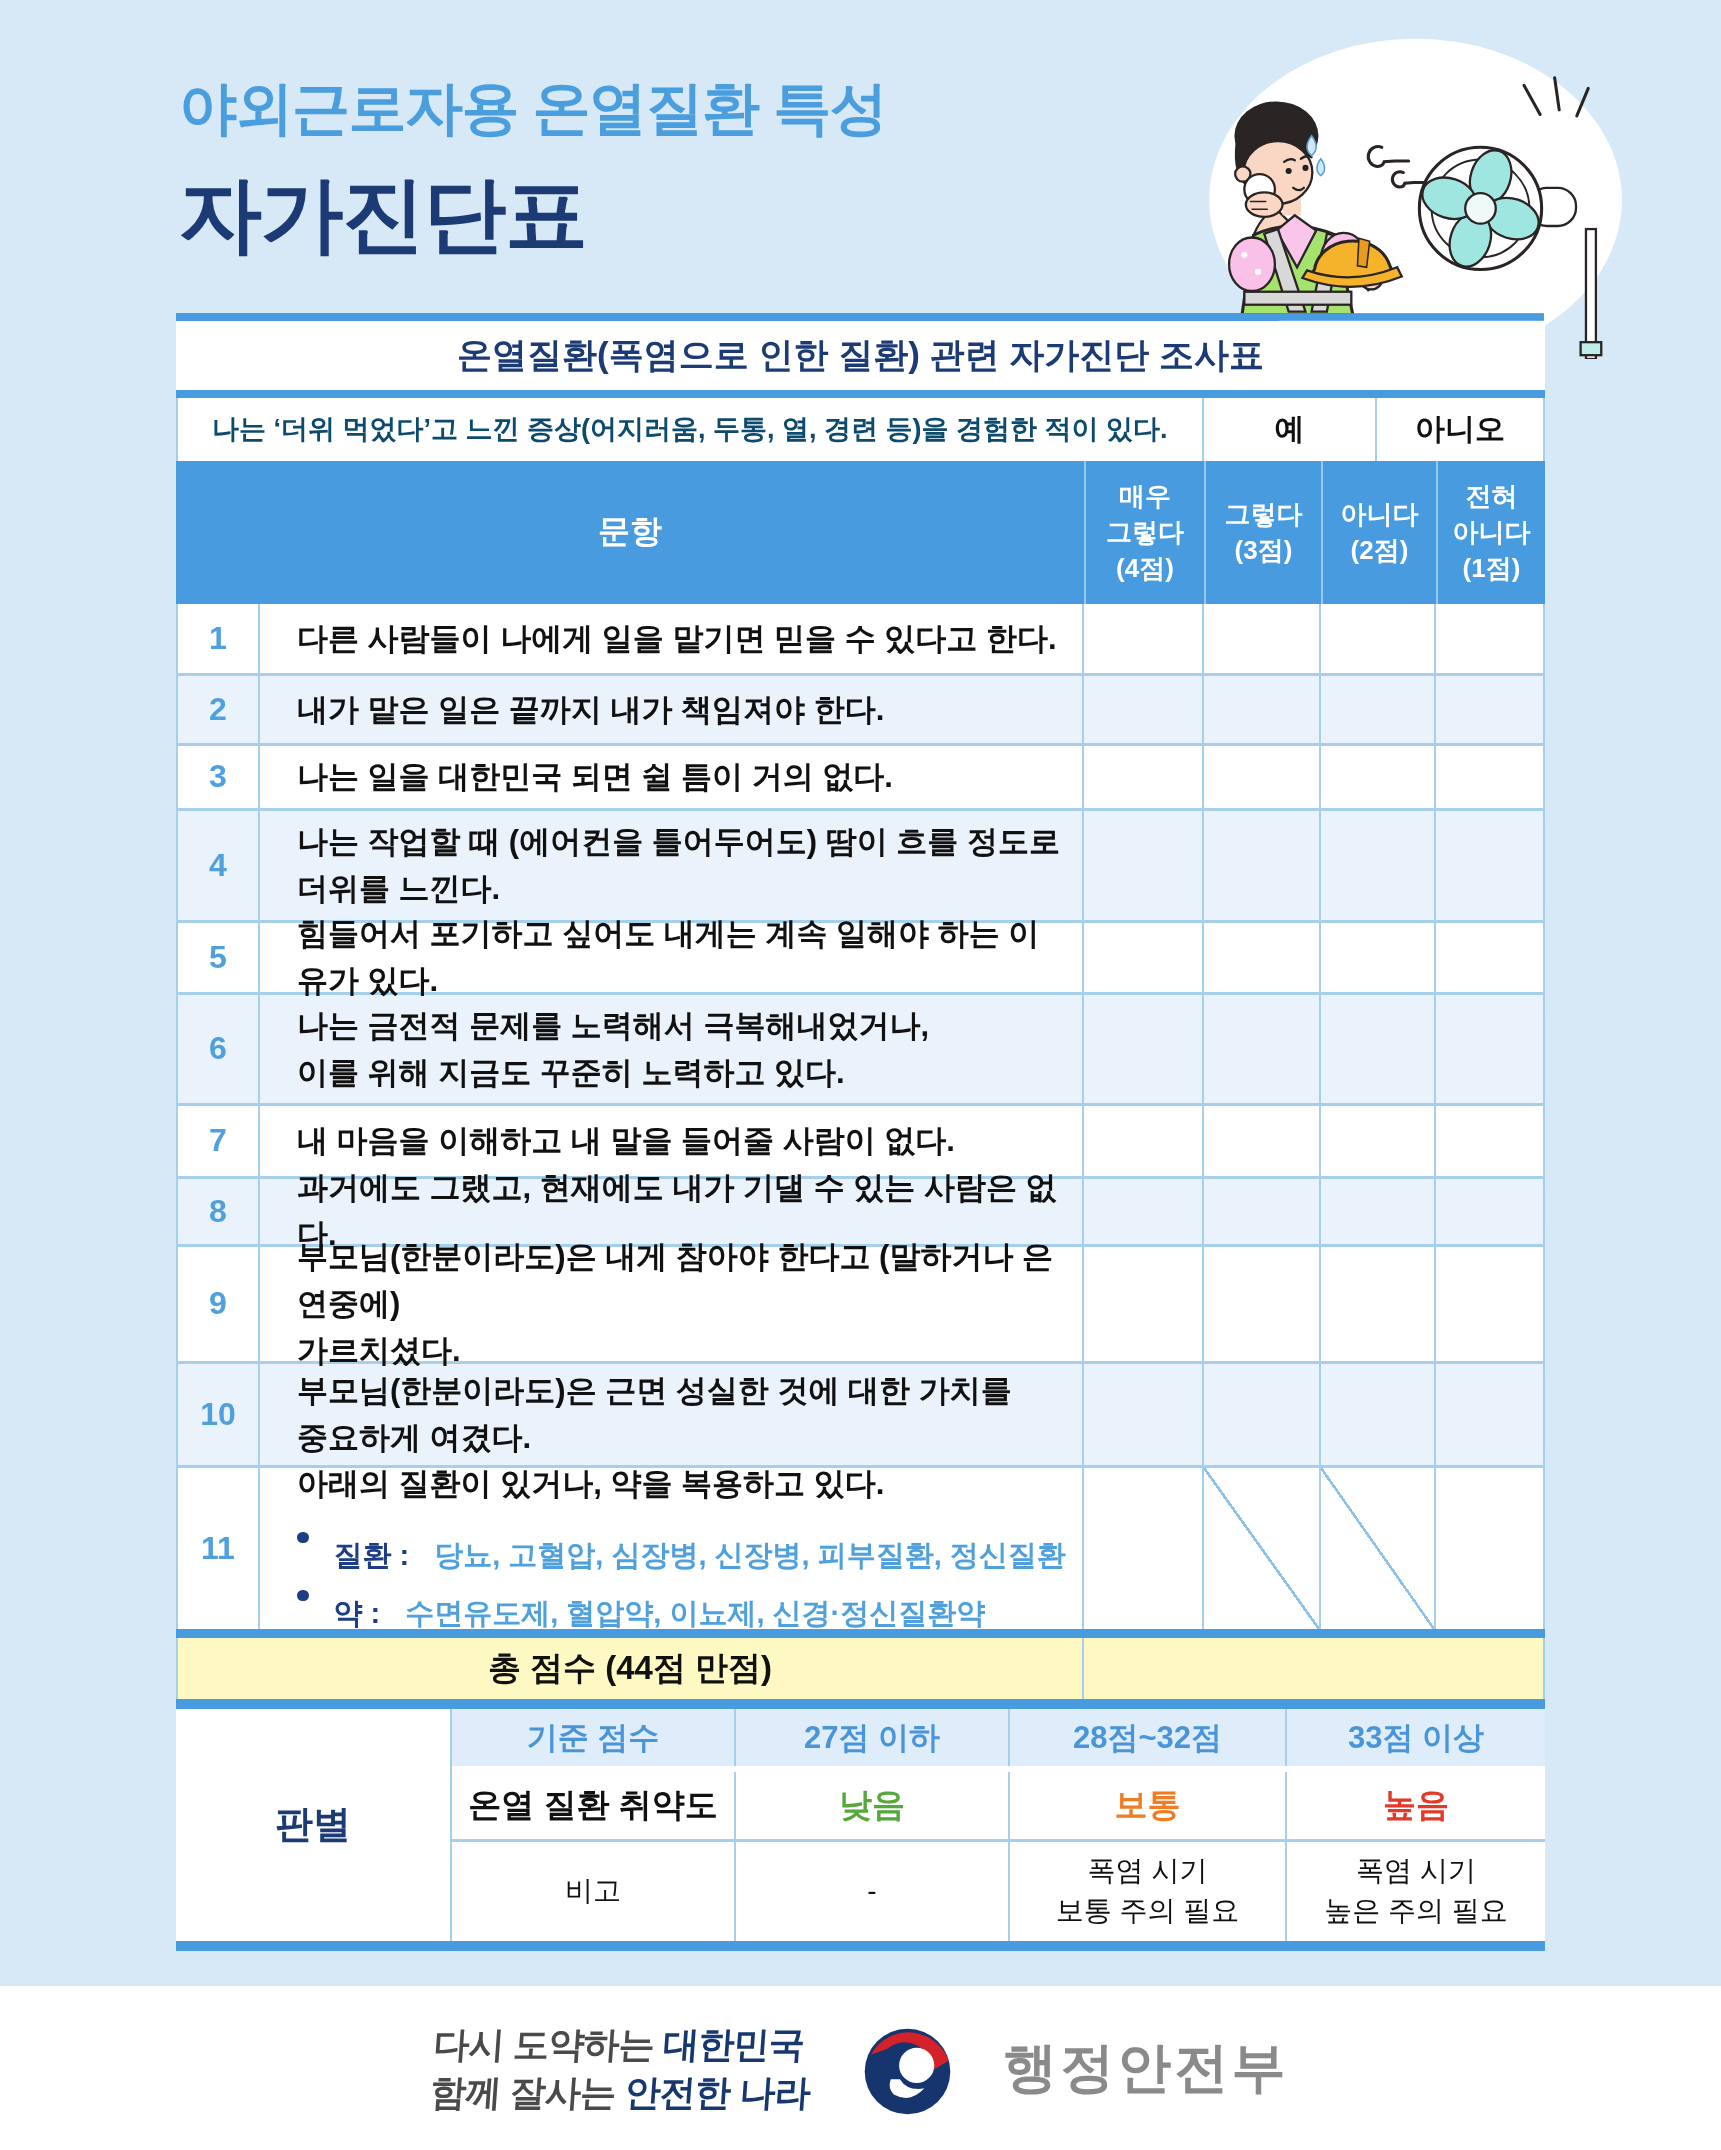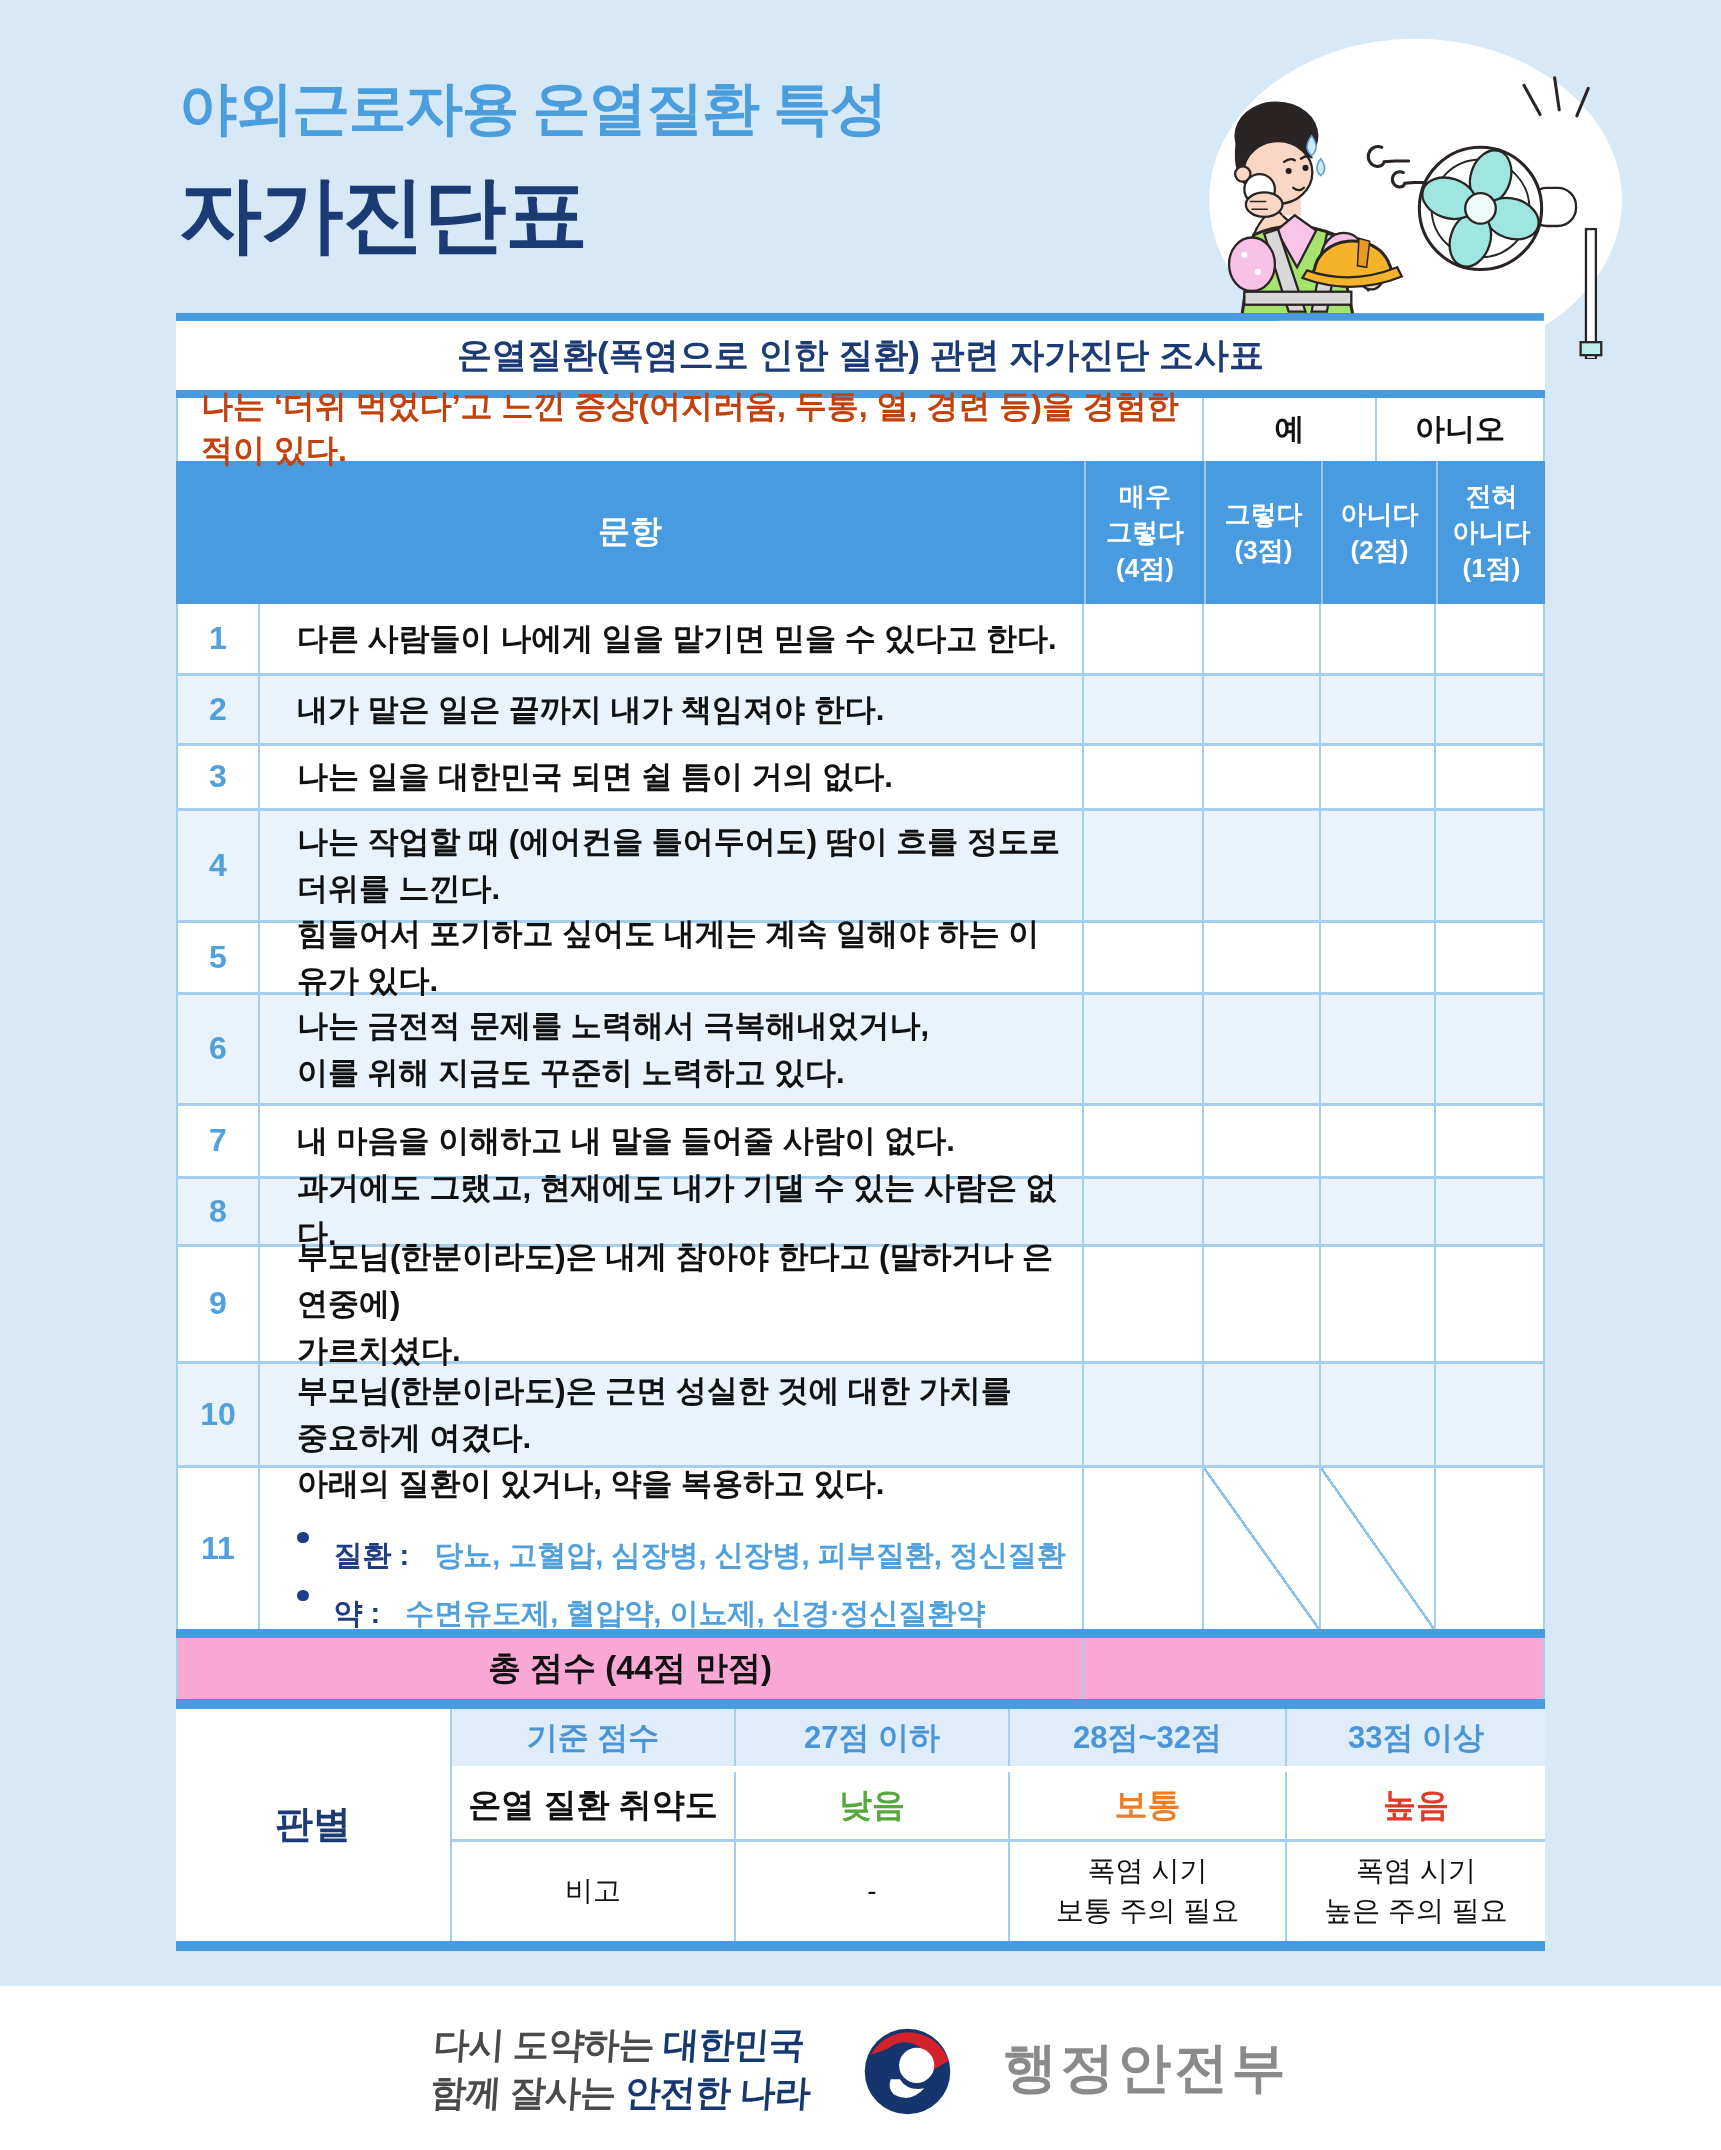--- a/index.html
+++ b/index.html
@@ -14,22 +14,22 @@
   
   .illu { position:absolute; left:1200px; top:38px; width:428px; height:321px; z-index:3; }
 
   
   .survey { position:absolute; left:176px; top:313px; width:1369px; z-index:2; }
   .hbar { background:#479BDE; }
   .title-row { height:69px; background:#fff; display:flex; align-items:center; justify-content:center;
                font-size:35px; font-weight:bold; color:#1C3B75; }
   .exp-row { height:63px; background:#fff; display:flex;
              border-left:2.3px solid #A6CFEC; border-right:2.3px solid #A6CFEC; }
-  .exp-q { flex:1; display:flex; align-items:center; padding-left:23px;
-           font-size:32px; font-weight:bold; color:#c2410c; }
+  .exp-q { flex:1; display:flex; align-items:center; padding-left:34px;
+           font-size:27px; font-weight:bold; color:#0c4a6e; }
   .exp-opt { display:flex; align-items:center; justify-content:center;
              border-left:2.3px solid #A6CFEC; font-size:30px; font-weight:bold; color:#111; }
   .w226 { flex:0 0 173px; } .w220 { flex:0 0 168px; }
 
   .head-row { height:143px; background:#479BDE; display:flex; color:#fff; font-weight:bold; }
   .head-q { flex:1; display:flex; align-items:center; justify-content:center; font-size:32px; }
   .head-opt { display:flex; align-items:center; justify-content:center; text-align:center;
               border-left:2.3px solid rgba(255,255,255,.45); font-size:26px; line-height:36px; white-space:pre-line; }
 
   .rows { border-left:2.3px solid #A6CFEC; border-right:2.3px solid #A6CFEC; }
@@ -44,21 +44,21 @@
   .acell { border-left:2.3px solid #A6CFEC; }
   .c1 { flex:0 0 120px; } .c2 { flex:0 0 117px; } .c3 { flex:0 0 115px; } .c4 { flex:0 0 109px; }
   .slash { background-image:linear-gradient(to top right, transparent 49.3%, #8FC2E8 49.3%, #8FC2E8 50.7%, transparent 50.7%); }
 
   .q11-main { font-size:31px; font-weight:bold; color:#111; margin-bottom:13.8px; }
   .q11-line { display:flex; align-items:flex-start; gap:25px; font-size:29px; font-weight:bold; margin-top:10.7px; }
   .dot { width:11.5px; height:11.5px; border-radius:50%; background:#1D3E85; flex:0 0 11.5px; }
   .blab { color:#1D3E85; }
   .bitems { color:#4FA0DC; }
 
-  .total-row { height:61px; background:#f9a8d4; display:flex;
+  .total-row { height:61px; background:#fef9c3; display:flex;
                border-left:2.3px solid #A6CFEC; border-right:2.3px solid #A6CFEC; }
   .total-label { flex:1; display:flex; align-items:center; justify-content:center;
                  font-size:33px; font-weight:bold; color:#111; }
   .total-score { flex:0 0 461px; border-left:2.3px solid #A6CFEC; }
 
   
   .judge { display:flex; background:#fff; }
   .judge-label { flex:0 0 274px; display:flex; align-items:center; justify-content:center;
                  font-size:38px; font-weight:bold; color:#1C3B75; }
   .judge-right { flex:1; border-left:2.3px solid #A6CFEC; }

